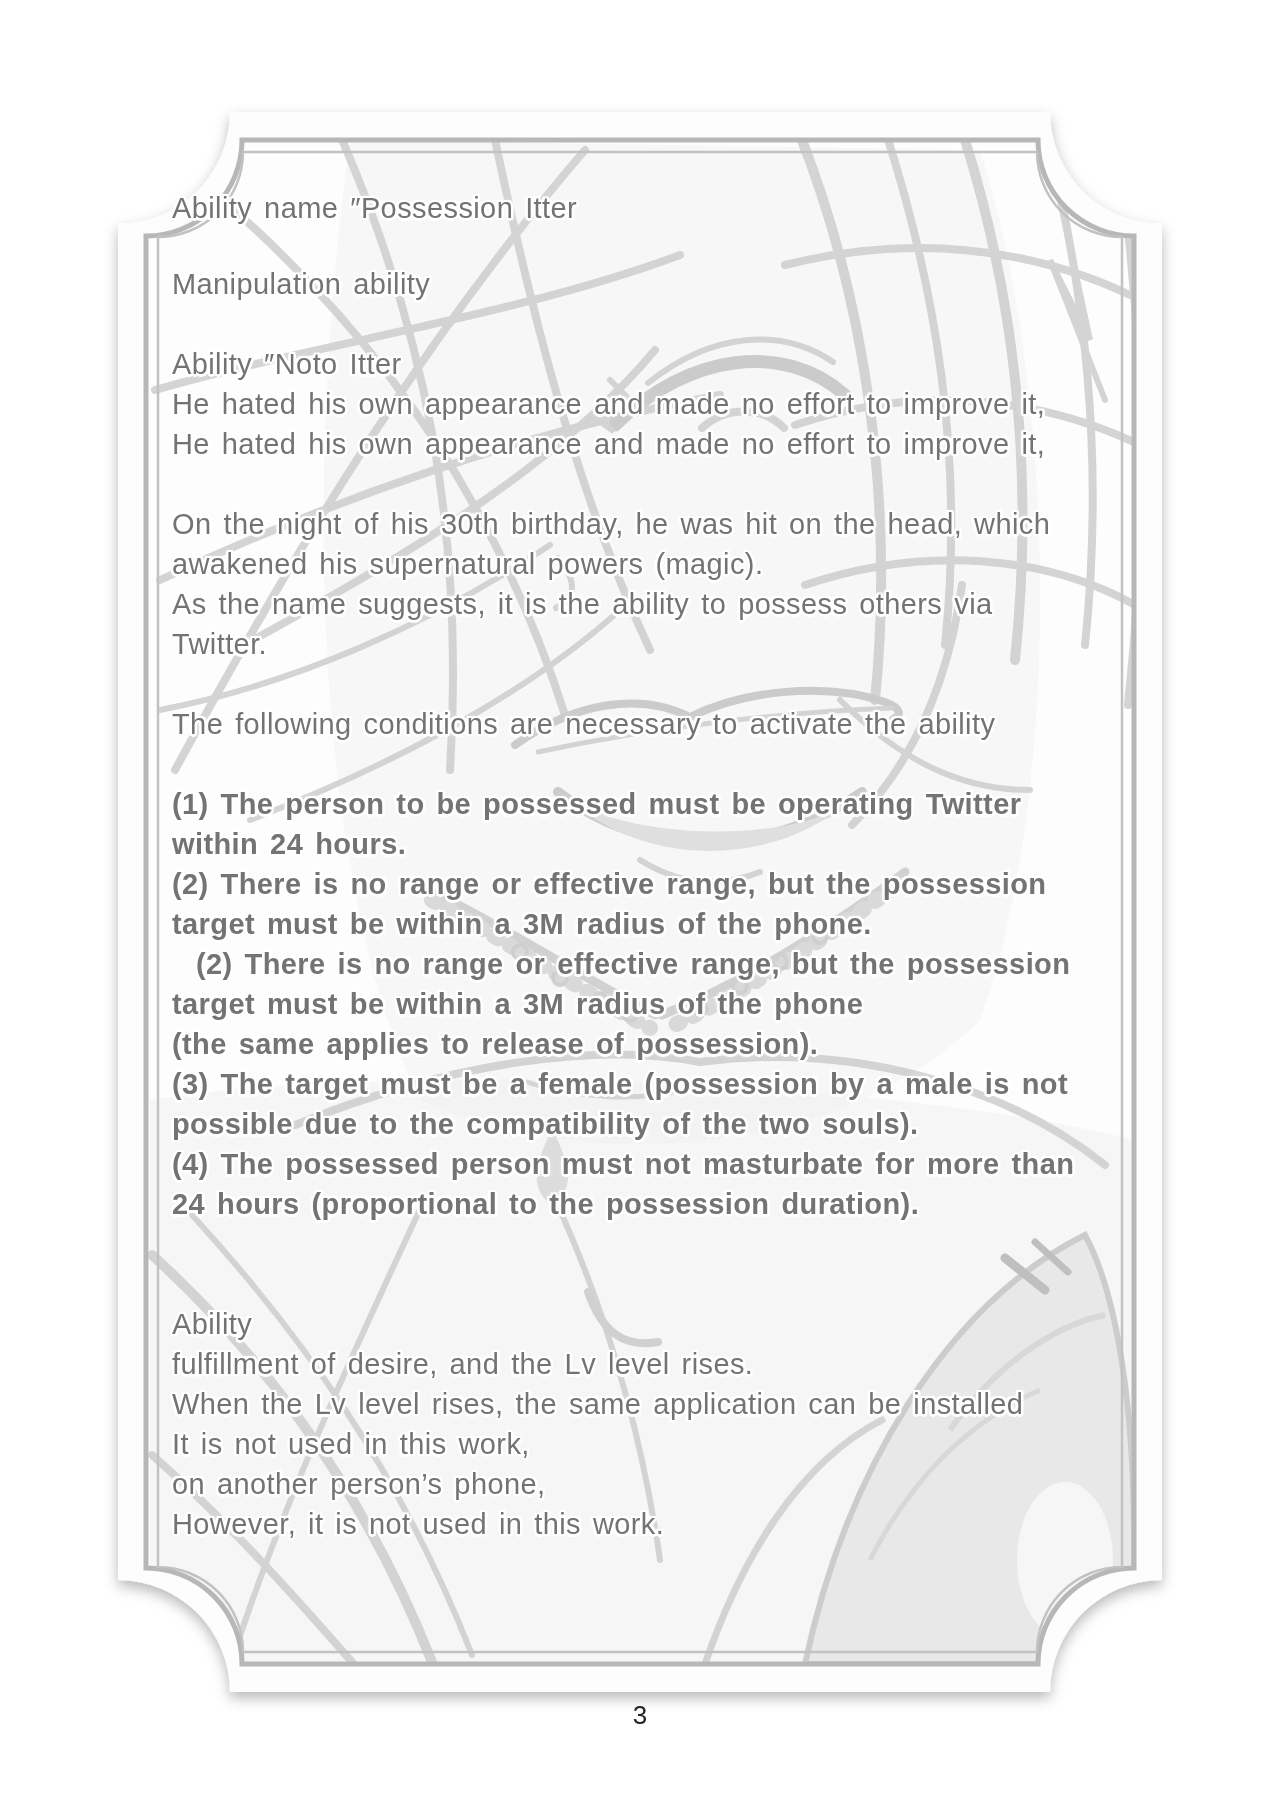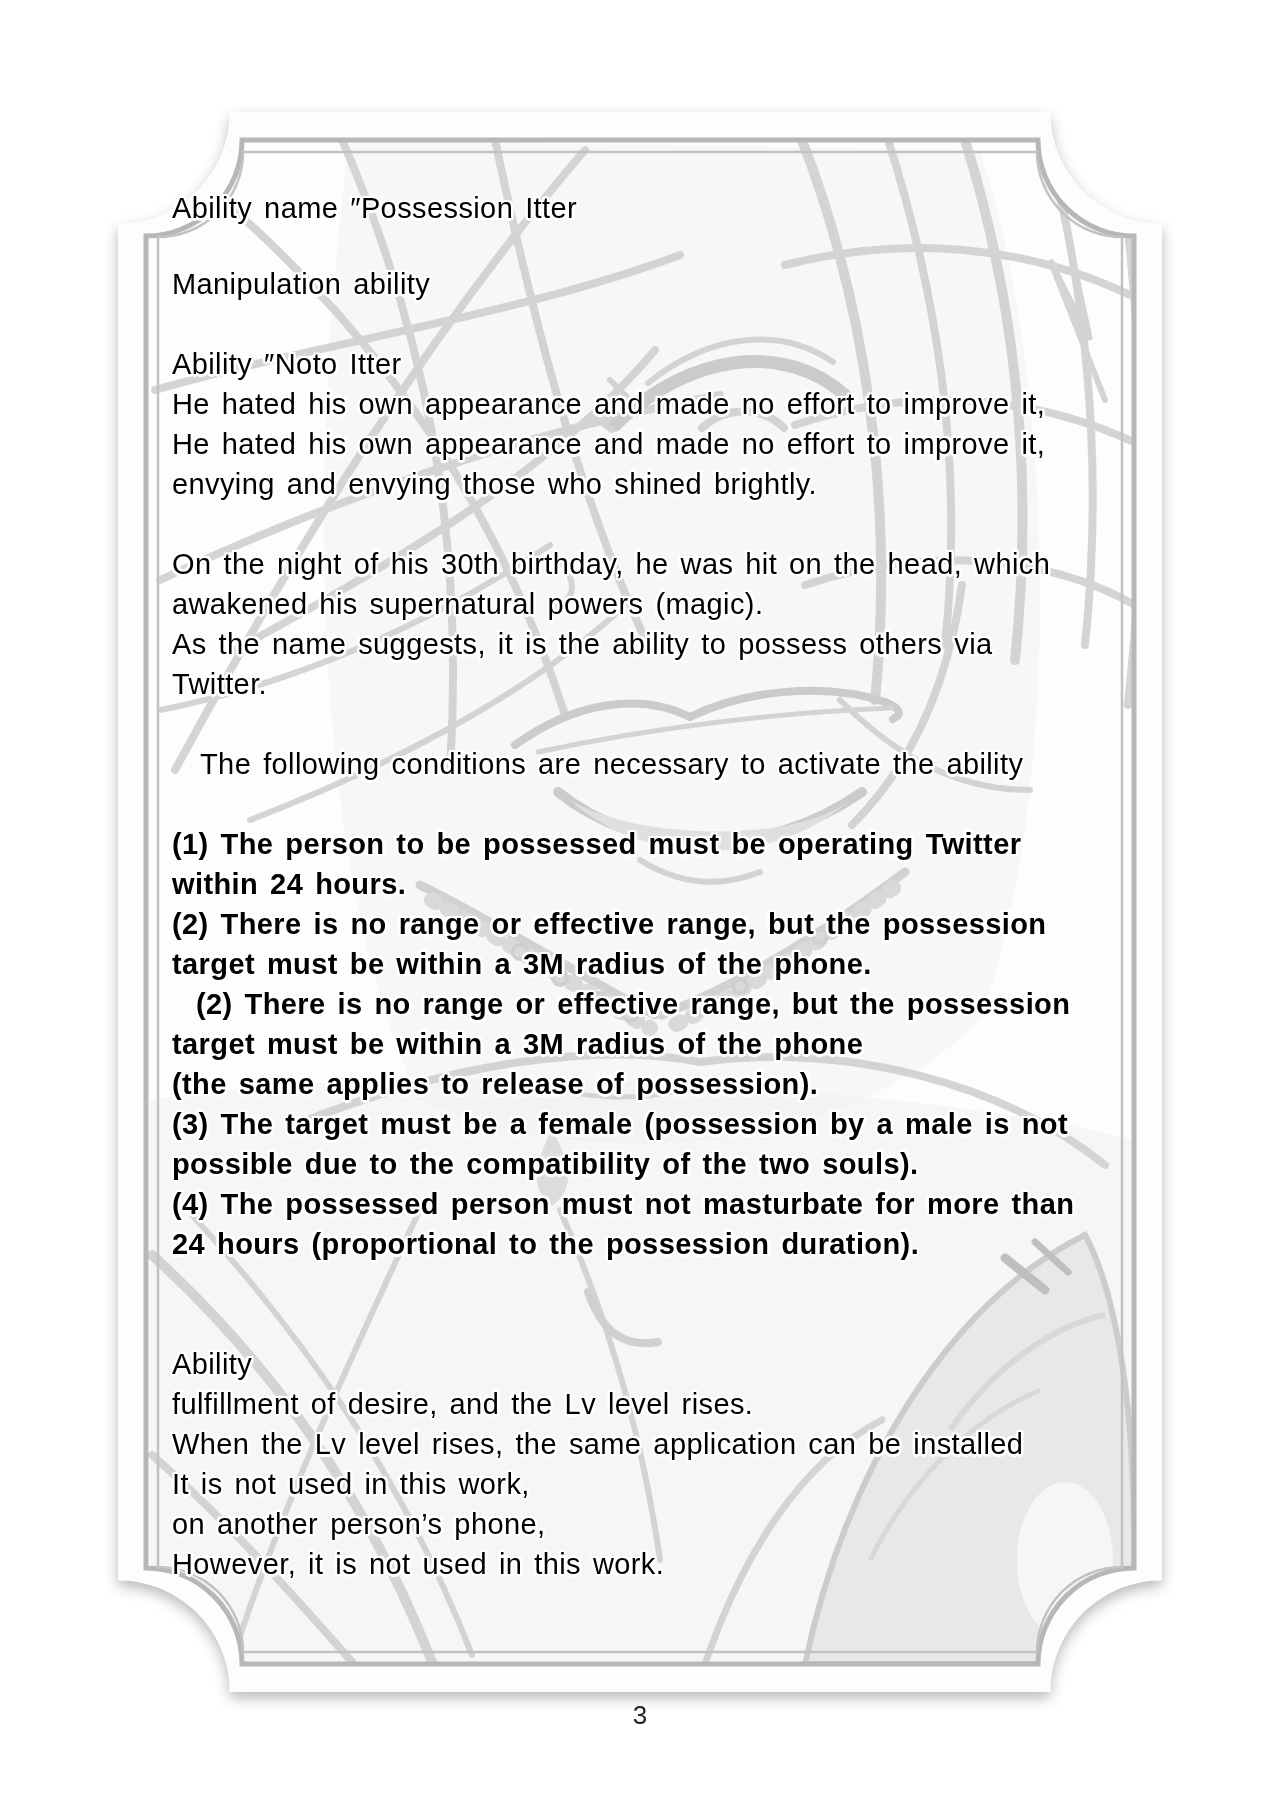--- a/index.html
+++ b/index.html
@@ -7,21 +7,21 @@
     width:1280px;height:1808px;position:relative;overflow:hidden;
     background:#ffffff;
     font-family:"Liberation Sans", sans-serif;
   }
   #frame-svg{position:absolute;left:0;top:0;width:1280px;height:1808px;}
   #text-layer{
     position:absolute;left:172px;top:188px;width:985px;
   }
   .para{margin:0;padding:0;}
   .line{
-    font-size:29px;line-height:40px;color:#000000;
+    font-size:29px;line-height:40px;color:#737373;
     letter-spacing:0.4px;word-spacing:3.5px;
     white-space:pre;
     text-shadow:
       -2px -2px 0 #fff, 0 -2.5px 0 #fff, 2px -2px 0 #fff,
       -2.5px 0 0 #fff, 2.5px 0 0 #fff,
       -2px 2px 0 #fff, 0 2.5px 0 #fff, 2px 2px 0 #fff,
       -1px -1px 0 #fff, 1px 1px 0 #fff, 0 0 6px #fff;
   }
   #page-number{
     position:absolute;left:0;top:1700px;width:1280px;
@@ -138,29 +138,28 @@
     <div class="para" style="margin-top: 0px;">
       <div class="line">Ability name ″Possession Itter</div>
     </div>
     <div class="para" style="margin-top: 36px;">
       <div class="line">Manipulation ability</div>
     </div>
     <div class="para" style="margin-top: 40px;">
       <div class="line">Ability ″Noto Itter</div>
       <div class="line">He hated his own appearance and made no effort to improve it,</div>
       <div class="line">He hated his own appearance and made no effort to improve it,</div>
-      <div class="line">envying and envying those who shined brightly.</div>
     </div>
     <div class="para" style="margin-top: 40px;">
       <div class="line">On the night of his 30th birthday, he was hit on the head, which</div>
       <div class="line">awakened his supernatural powers (magic).</div>
       <div class="line">As the name suggests, it is the ability to possess others via</div>
       <div class="line">Twitter.</div>
     </div>
-    <div class="para" style="margin-top: 40px; margin-left: 28px;">
+    <div class="para" style="margin-top: 40px;">
       <div class="line">The following conditions are necessary to activate the ability</div>
     </div>
     <div class="para" style="margin-top: 40px; font-weight: bold;">
       <div class="line">(1) The person to be possessed must be operating Twitter</div>
       <div class="line">within 24 hours.</div>
       <div class="line">(2) There is no range or effective range, but the possession</div>
       <div class="line">target must be within a 3M radius of the phone.</div>
       <div class="line">&nbsp;&nbsp;(2) There is no range or effective range, but the possession</div>
       <div class="line">target must be within a 3M radius of the phone</div>
       <div class="line">(the same applies to release of possession).</div>

